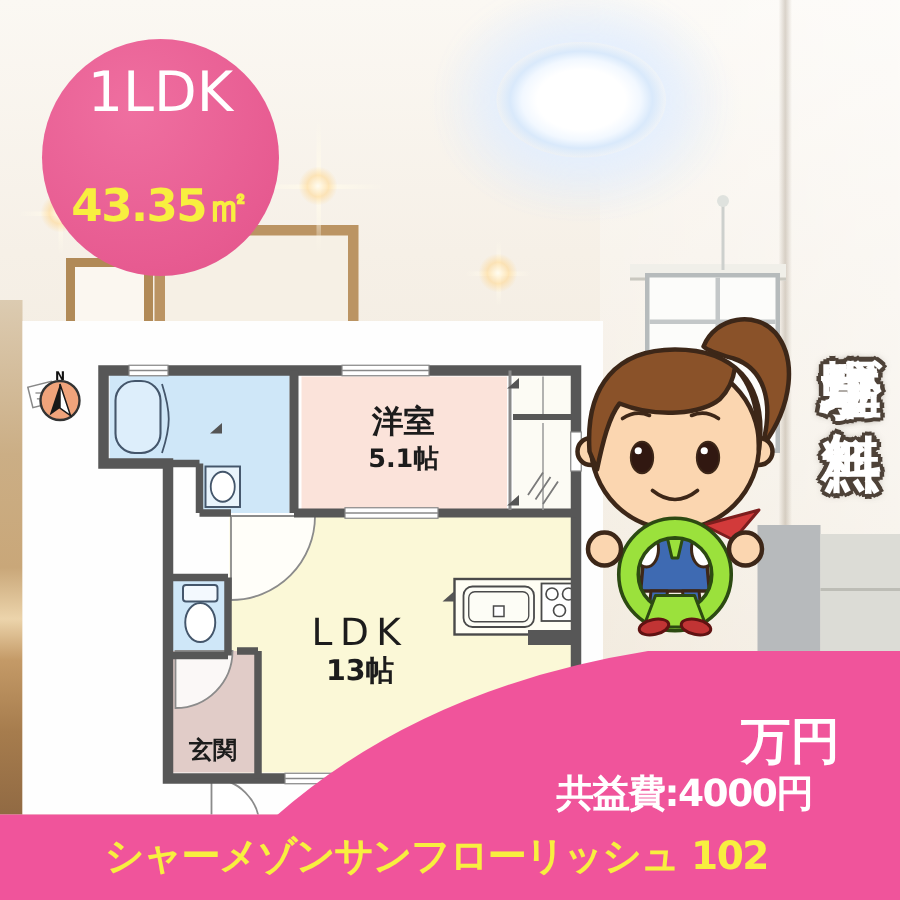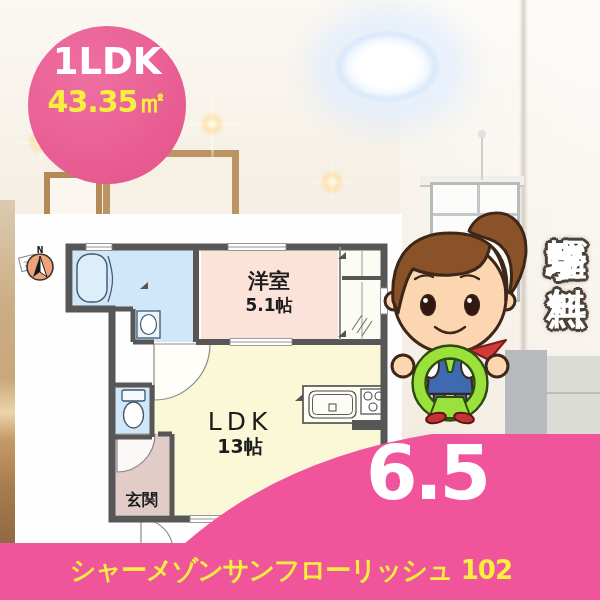--- a/index.html
+++ b/index.html
@@ -37,23 +37,23 @@
   .sparkle .ray-h{position:absolute;left:0;top:50%;width:100%;height:3px;margin-top:-1.5px;
     background:linear-gradient(90deg,rgba(255,240,210,0),rgba(255,250,235,.95) 46% 54%,rgba(255,240,210,0));}
   .sparkle .ray-v{position:absolute;top:0;left:50%;height:100%;width:3px;margin-left:-1.5px;
     background:linear-gradient(180deg,rgba(255,240,210,0),rgba(255,250,235,.95) 46% 54%,rgba(255,240,210,0));}
   .sparkle .core{position:absolute;left:50%;top:50%;width:26px;height:26px;margin:-13px 0 0 -13px;border-radius:50%;
     background:radial-gradient(closest-side,rgba(255,252,240,.95),rgba(255,214,140,.55) 55%,rgba(255,200,120,0));}
   
   .badge{position:absolute;left:28px;top:26px;width:158px;height:158px;border-radius:50%;
     background:radial-gradient(circle at 38% 30%,#ef6fa0,#e75b91 70%,#e25389 100%);
     text-align:center;color:#fff;}
-  .badge .l1{margin-top:15px;font-size:37px;font-weight:bold;line-height:42px;letter-spacing:0px;}
+  .badge .l1{margin-top:15px;font-size:37px;font-weight:normal;line-height:42px;letter-spacing:0px;}
   .badge .l2{font-size:26px;line-height:37px;font-weight:bold;}
-  .badge .l3{font-size:30px;line-height:38px;font-weight:bold;color:#f8ef3f;letter-spacing:-1px;}
+  .badge .l3{font-size:30px;line-height:38px;font-weight:bold;color:#f8ef3f;letter-spacing:-1px;margin-top:36px;}
   
   .plan-card{position:absolute;left:15px;top:214px;width:387px;height:329px;background:#fefefe;}
   .plan-card svg{position:absolute;left:0;top:0;}
   
   .bubble-svg{position:absolute;left:0;top:0;}
   .price-rent{position:absolute;left:366px;top:436px;font-size:74px;font-weight:bold;color:#fff;letter-spacing:-3px;line-height:74px;}
   .price-unit{position:absolute;left:494px;top:472px;font-size:33px;font-weight:bold;color:#fff;}
   .price-fee{position:absolute;left:371px;top:512px;font-size:25px;font-weight:bold;color:#fff;letter-spacing:-1px;}
   
   .bottom-bar{position:absolute;left:0;top:543px;width:600px;height:57px;background:#f0549b;}
@@ -249,18 +249,19 @@
     </g>
   </svg>
 
   <div class="badge">
     <div class="l1">1LDK</div>
     <div class="l3">43.35㎡</div>
   </div>
 
   <div class="ribbon">駐車場が無料</div>
 
-  <div class="price-rent">6.5</div>
+  <div class="price-unit">万円</div>
+  <div class="price-fee">共益費:4000円</div>
 
   <div class="bottom-bar"></div>
   <div class="footer-name">シャーメゾンサンフローリッシュ 102</div>
 
 </div>
 
 </body></html>

